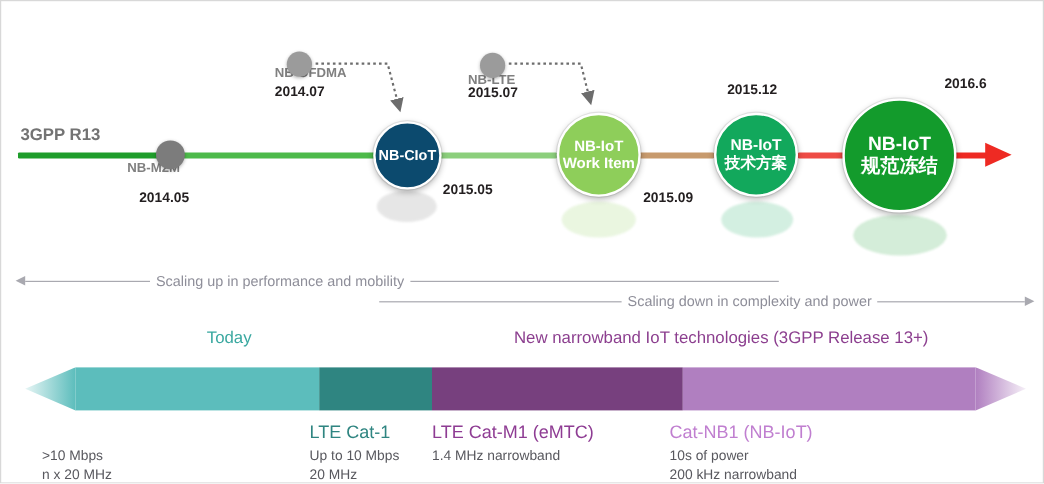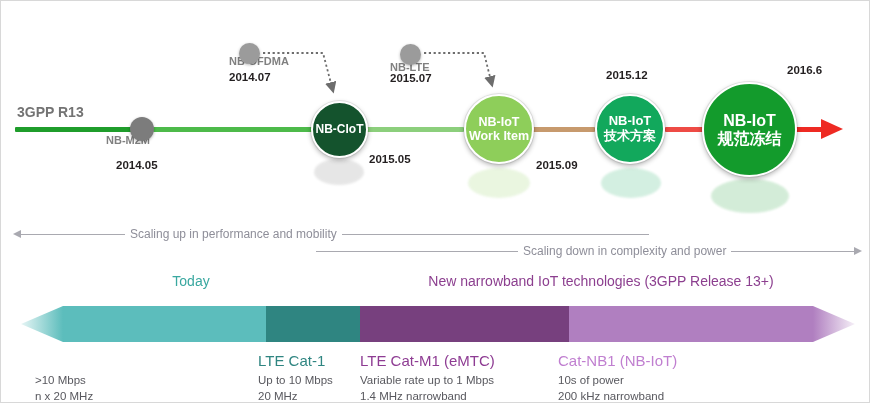--- a/index.html
+++ b/index.html
@@ -163,21 +163,21 @@
 
     <div class="tl-title" style="left:105px; top:93px;">NB-M2M</div>
     <div class="node plain" style="left:129px; top:116px; width:24px; height:24px; background:#7c7c7c;"></div>
     <div class="tl-date" style="left:115px; top:158px;">2014.05</div>
 
     <div class="tl-title" style="left:228px; top:14px;">NB-OFDMA</div>
     <div class="node plain" style="left:238px; top:42px; width:21px; height:21px; background:#9b9b9b;"></div>
     <div class="tl-date" style="left:228px; top:70px;">2014.07</div>
 
     <div class="node-reflection" style="left:313px; top:158px; width:50px; height:26px; background:#7a7a7a;"></div>
-    <div class="node ring" style="left:310px; top:100px; width:57px; height:57px; background:#14532d; font-size:12px;">
+    <div class="node ring" style="left:310px; top:100px; width:57px; height:57px; background:#0c4a6e; font-size:12px;">
       <span>NB-CIoT</span>
     </div>
     <div class="tl-date" style="left:368px; top:152px;">2015.05</div>
 
     <div class="tl-title" style="left:389px; top:20px;">NB-LTE</div>
     <div class="node plain" style="left:399px; top:43px; width:21px; height:21px; background:#9b9b9b;"></div>
     <div class="tl-date" style="left:389px; top:71px;">2015.07</div>
 
     <div class="node-reflection" style="left:467px; top:167px; width:62px; height:30px; background:#8ece5a;"></div>
     <div class="node ring" style="left:463px; top:93px; width:70px; height:70px; background:#8ece5a; font-size:12.5px;">
@@ -243,21 +243,20 @@
     </div>
 
     <div class="cat-title" style="left:257px; top:89px; color:#2f8581;">LTE Cat-1</div>
     <div class="cat-sub" style="left:257px; top:110px;">
       <div>Up to 10 Mbps</div>
       <div>20 MHz</div>
     </div>
 
     <div class="cat-title" style="left:359px; top:89px; color:#8e3c93;">LTE Cat-M1 (eMTC)</div>
     <div class="cat-sub" style="left:359px; top:110px;">
-      <div>Variable rate up to 1 Mbps</div>
       <div>1.4 MHz narrowband</div>
     </div>
 
     <div class="cat-title" style="left:557px; top:89px; color:#c07fd0;">Cat-NB1 (NB-IoT)</div>
     <div class="cat-sub" style="left:557px; top:110px;">
       <div>10s of power</div>
       <div>200 kHz narrowband</div>
     </div>
   </div>
 

